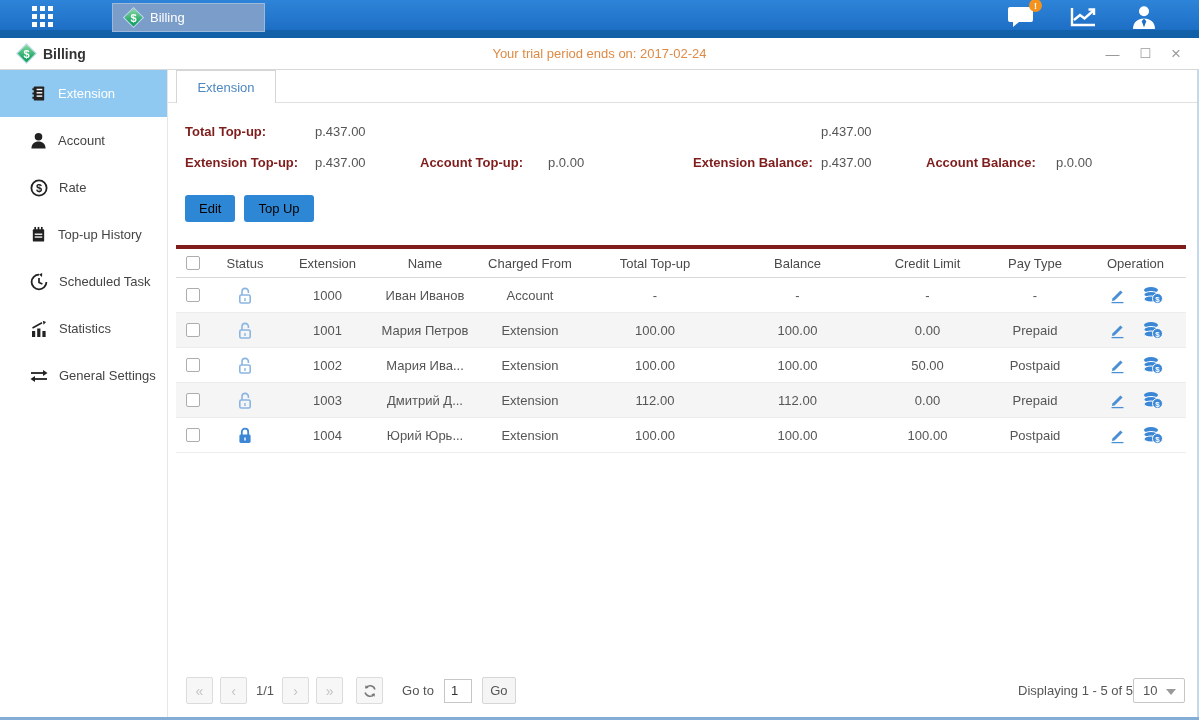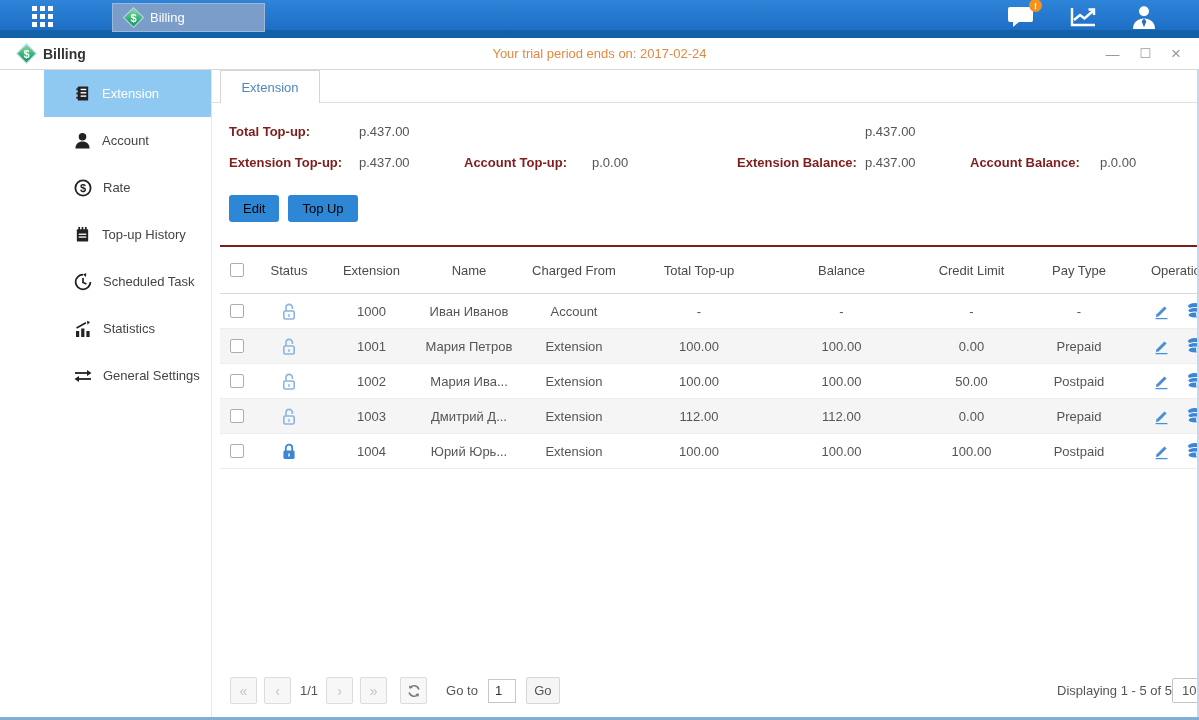--- a/index.html
+++ b/index.html
@@ -42,21 +42,21 @@
     display:flex; align-items:center; padding:0 18px; position:relative; }
   .titlebar .ttl { display:flex; align-items:center; gap:8px;
     font-size:14px; font-weight:bold; color:#333; }
   .trial { position:absolute; left:0; right:0; text-align:center;
     color:#dd8a45; font-size:13px; pointer-events:none; }
   .win-controls { margin-left:auto; display:flex; align-items:center; gap:20px;
     color:#9a9a9a; font-size:14px; z-index:1; }
   .win-controls span { cursor:default; line-height:1; }
   .wc-max { font-size:13px; }
   
-  .app-body { display:flex; height:647px;padding-left:44px; }
+  .app-body { display:flex; height:647px; }
   .sidebar { width:168px; flex:0 0 168px; border-right:1px solid #e6e6e6; }
   .side-item { height:47px; display:flex; align-items:center; gap:11px;
     padding-left:30px; font-size:13px; color:#444; cursor:pointer; }
   .side-item.active { background:#8fc9f1; color:#fff; }
   .side-item svg { flex:0 0 auto; }
   .content { flex:1; display:flex; flex-direction:column; position:relative; }
   
   .tabbar { height:33px; border-bottom:1px solid #e0e0e0; padding-left:8px;
     display:flex; align-items:stretch; }
   .tab-active { width:100px; background:#fff; border:1px solid #d5d5d5;
@@ -70,22 +70,22 @@
   .g1{grid-column:1;} .g2{grid-column:2;} .g3{grid-column:3;} .g4{grid-column:4;}
   .g6{grid-column:6;} .g7{grid-column:7;} .g8{grid-column:8;} .g9{grid-column:9;}
   .r1{grid-row:1;} .r2{grid-row:2;}
   
   .btn-row { margin:17px 0 0 17px; display:flex; gap:9px; }
   .btn-blue { background:#2e87d4; color:#000000; border:none; font-size:13px;
     height:27px; padding:0 14px; border-radius:3px; cursor:pointer;
     font-family:inherit; }
   
   .table { margin:23px 8px 0 8px; width:1010px; font-size:13px; }
-  .thead { display:flex; height:49px; align-items:center;
-    border-top:2px solid #7f1d1d; border-bottom:1px solid #d9d9d9; color:#4a4a4a; }
+  .thead { display:flex; height:33px; align-items:center;
+    border-top:4px solid #7f1d1d; border-bottom:1px solid #d9d9d9; color:#4a4a4a; }
   .trow { display:flex; height:35px; align-items:center;
     border-bottom:1px solid #ededed; color:#555; }
   .trow.alt { background:#f5f5f6; }
   .c { text-align:center; display:flex; align-items:center; justify-content:center; }
   .col-cb{width:34px;} .col-status{width:70px;} .col-ext{width:95px;}
   .col-name{width:100px;} .col-cf{width:110px;} .col-tt{width:140px;}
   .col-bal{width:145px;} .col-cl{width:115px;} .col-pt{width:100px;}
   .col-op{width:101px; gap:17px;}
   .checkbox { width:14px; height:14px; border:1px solid #adadad; border-radius:2px;
     background:#fff; display:inline-block; cursor:pointer; }

